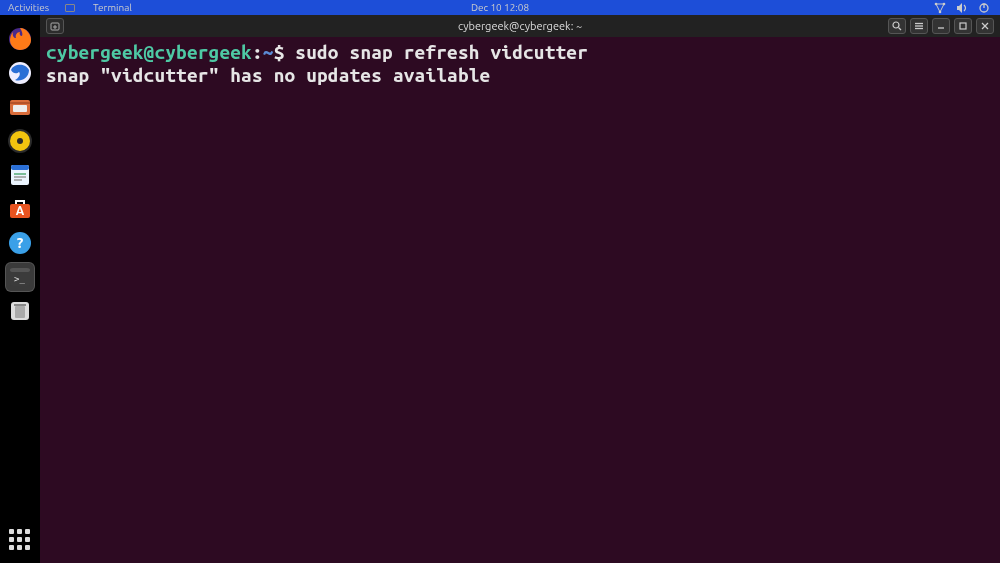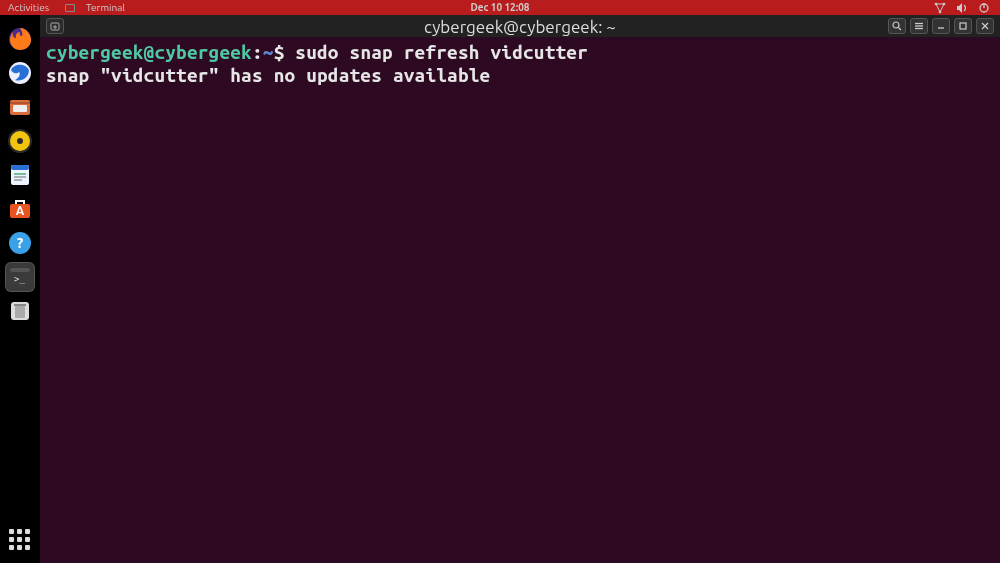--- a/index.html
+++ b/index.html
@@ -1,37 +1,37 @@
 <!DOCTYPE html>
 <html><head>
 <meta charset="utf-8">
 <style>
   * { margin: 0; padding: 0; box-sizing: border-box; }
   html, body { width: 1000px; height: 563px; overflow: hidden; font-family: Ubuntu, "Noto Sans", sans-serif; background: #000; color: #ddd; }
   
   
-  .top-panel { position: absolute; top: 0; left: 0; right: 0; height: 15px; background: #b91c1c; display: flex; align-items: center; font-size: 10px; color: #ccc; z-index: 10; }
+  .top-panel { position: absolute; top: 0; left: 0; right: 0; height: 15px; background: #1d4ed8; display: flex; align-items: center; font-size: 10px; color: #ccc; z-index: 10; }
   .top-panel .activities { padding: 0 8px; }
-  .top-panel .app-menu { display: flex; align-items: center; gap: 11px; padding: 0 8px; }
+  .top-panel .app-menu { display: flex; align-items: center; gap: 18px; padding: 0 8px; }
   .top-panel .app-menu .term-icon-small { width: 10px; height: 8px; border: 1px solid #888; border-radius: 1px; display: inline-block; position: relative; }
-  .top-panel .center { position: absolute; left: 50%; transform: translateX(-50%); font-weight: bold; }
+  .top-panel .center { position: absolute; left: 50%; transform: translateX(-50%); }
   .top-panel .right { margin-left: auto; display: flex; gap: 10px; padding-right: 10px; align-items: center;}
   .top-panel .right svg { display:block; }
 
   
   .dock { position: absolute; left: 0; top: 15px; bottom: 0; width: 40px; background: rgba(20,20,20,0.0); display: flex; flex-direction: column; align-items: center; padding-top: 10px; gap: 6px; z-index: 5;}
   .dock .app-icon { width: 28px; height: 28px; border-radius: 5px; display: flex; align-items: center; justify-content: center; font-size: 14px; cursor: pointer; }
   .dock .app-icon.active { background: #3a3a3a; box-shadow: 0 0 0 1px #555; }
   .dock .spacer { flex: 1; }
   .dock .grid-icon { width: 22px; height: 22px; display: grid; grid-template-columns: repeat(3, 5px); grid-template-rows: repeat(3,5px); gap: 3px; margin-bottom: 12px; cursor:pointer;}
   .dock .grid-icon span { background: #ddd; border-radius: 1px; }
 
   
   .terminal-window { position: absolute; left: 40px; top: 15px; right: 0; bottom: 0; background: #2d0a22; display: flex; flex-direction: column; }
-  .titlebar { height: 22px; background: #222; display: flex; align-items: center; padding: 0 6px; font-size: 17px; color: #ccc; }
+  .titlebar { height: 22px; background: #222; display: flex; align-items: center; padding: 0 6px; font-size: 11px; color: #ccc; }
   .titlebar .tab-btn { width: 18px; height: 16px; border: 1px solid #555; border-radius: 3px; background: #2c2c2c; display:flex; align-items:center; justify-content:center; margin-right:6px; cursor:pointer;}
   .titlebar .window-title { position:absolute; left:50%; transform:translateX(-50%); color:#ddd; }
   .titlebar .right-controls { margin-left:auto; display:flex; gap:4px; }
   .titlebar .ctl-btn { width:18px; height:16px; border-radius:3px; background:#333; border:1px solid #555; display:flex; align-items:center; justify-content:center; cursor:pointer; }
   .titlebar .ctl-btn svg { display:block; }
 
   .terminal-body { flex:1; padding: 4px 6px; font-family: "Ubuntu Mono","DejaVu Sans Mono", monospace; font-size: 19px; line-height: 23px; color:#e6e6e6; font-weight:700; letter-spacing:0.2px;}
   .prompt-user { color:#4ec9a4; font-weight:700; }
   .prompt-sep  { color:#e6e6e6; font-weight:700; }
   .prompt-path { color:#5b8bd6; font-weight:700; }

